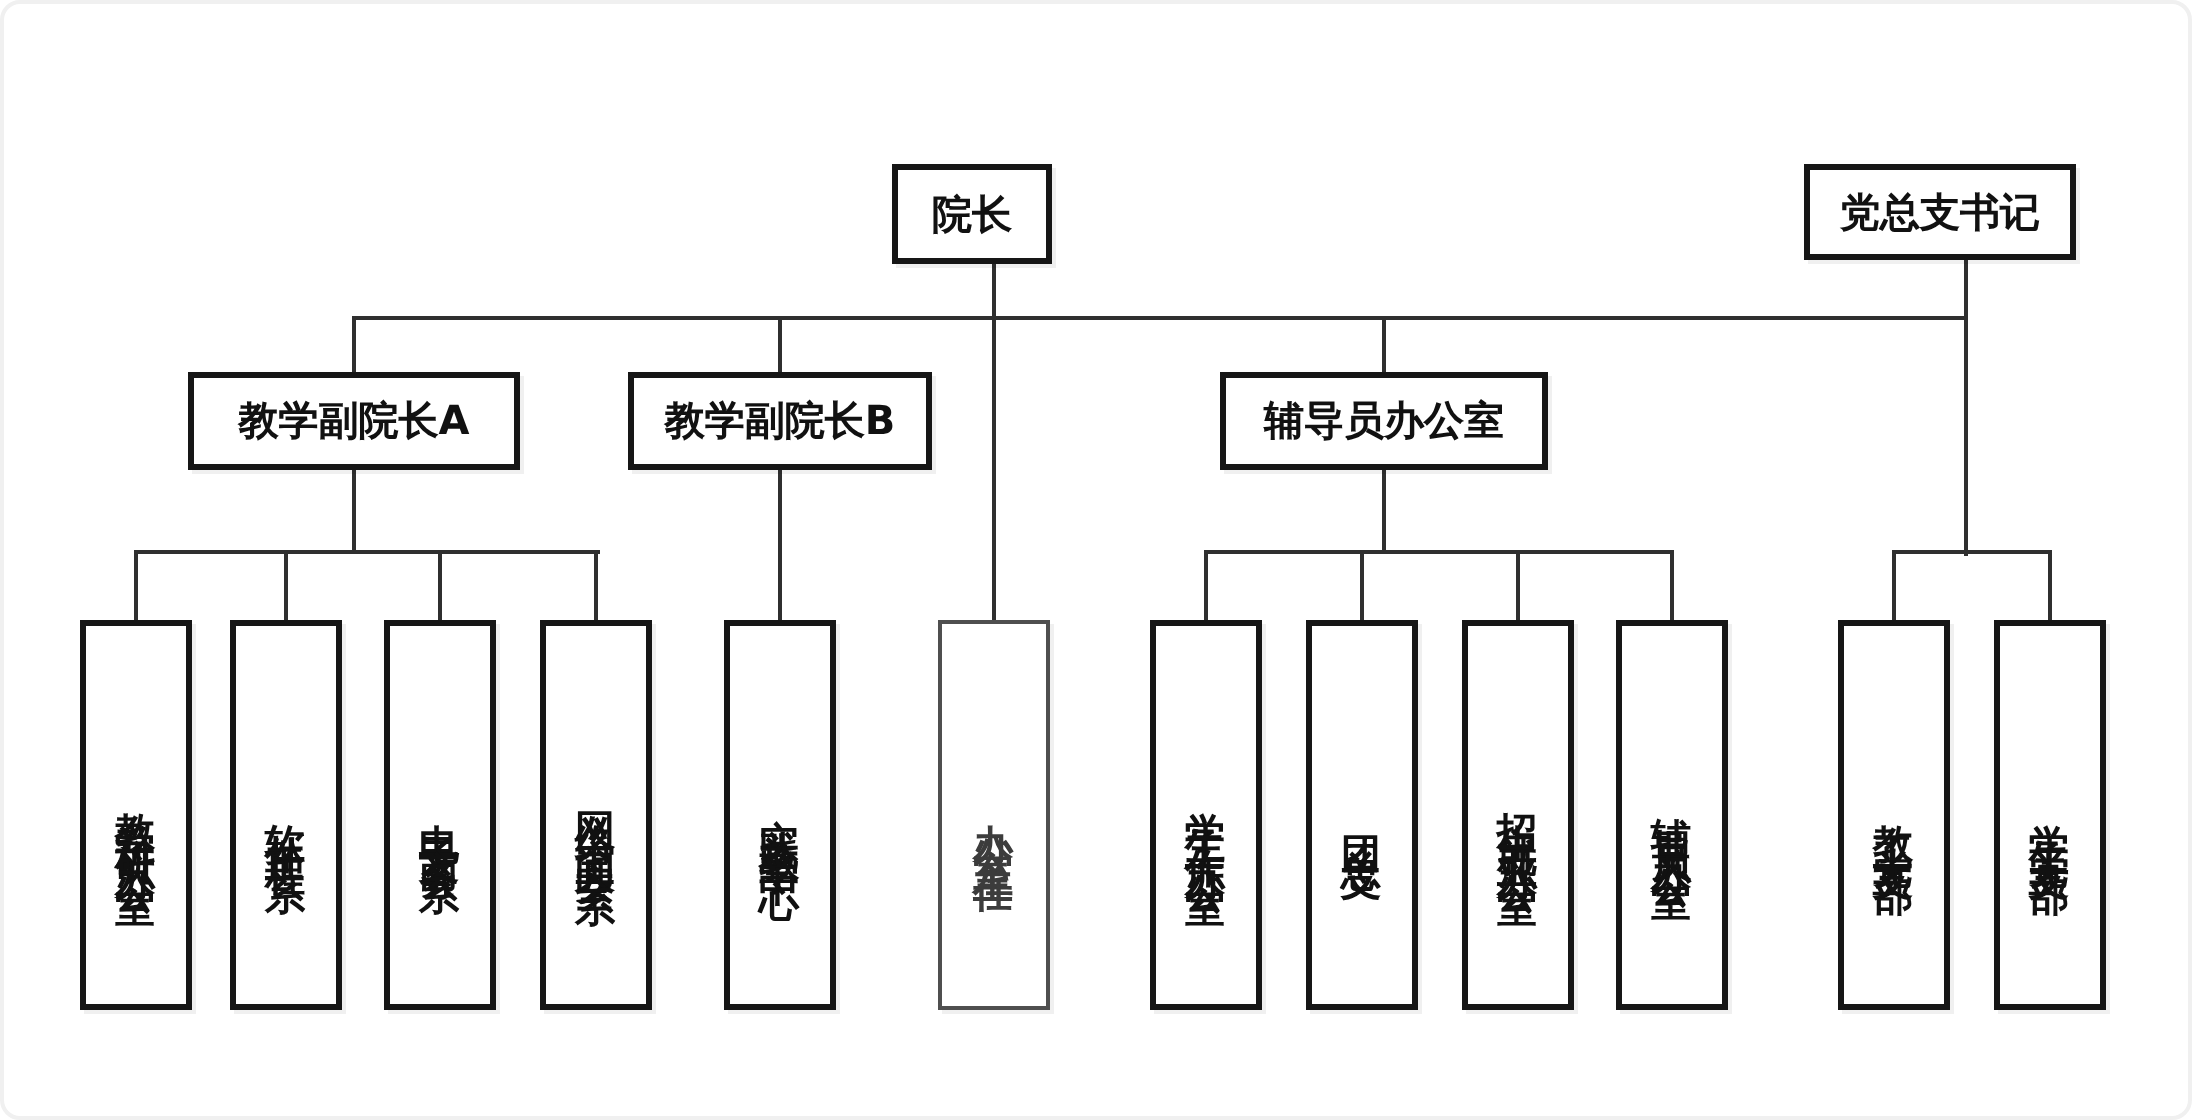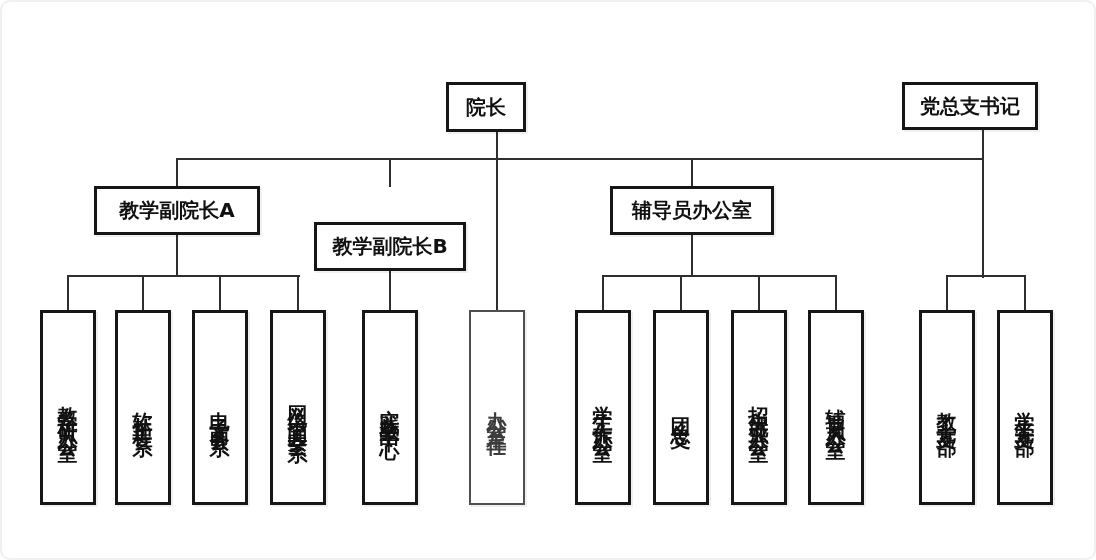--- a/index.html
+++ b/index.html
@@ -90,21 +90,21 @@
   <div class="node hbox" style="left:444px; top:80px; width:80px; height:50px;text-align:center;">
     <span>院长</span>
   </div>
   <div class="node hbox" style="left:900px; top:80px; width:136px; height:48px;">
     <span>党总支书记</span>
   </div>
 
   <div class="node hbox" style="left:92px; top:184px; width:166px;">
     <span>教学副院长A</span>
   </div>
-  <div class="node hbox" style="left:312px; top:184px; width:152px;margin-top:36px;">
+  <div class="node hbox" style="left:312px; top:184px; width:152px;">
     <span>教学副院长B</span>
   </div>
   <div class="node hbox" style="left:608px; top:184px; width:164px;">
     <span>辅导员办公室</span>
   </div>
 
   <div class="node vbox" style="left:38px;">
     <span class="vtext">教学科研办公室</span>
   </div>
   <div class="node vbox" style="left:113px;">

